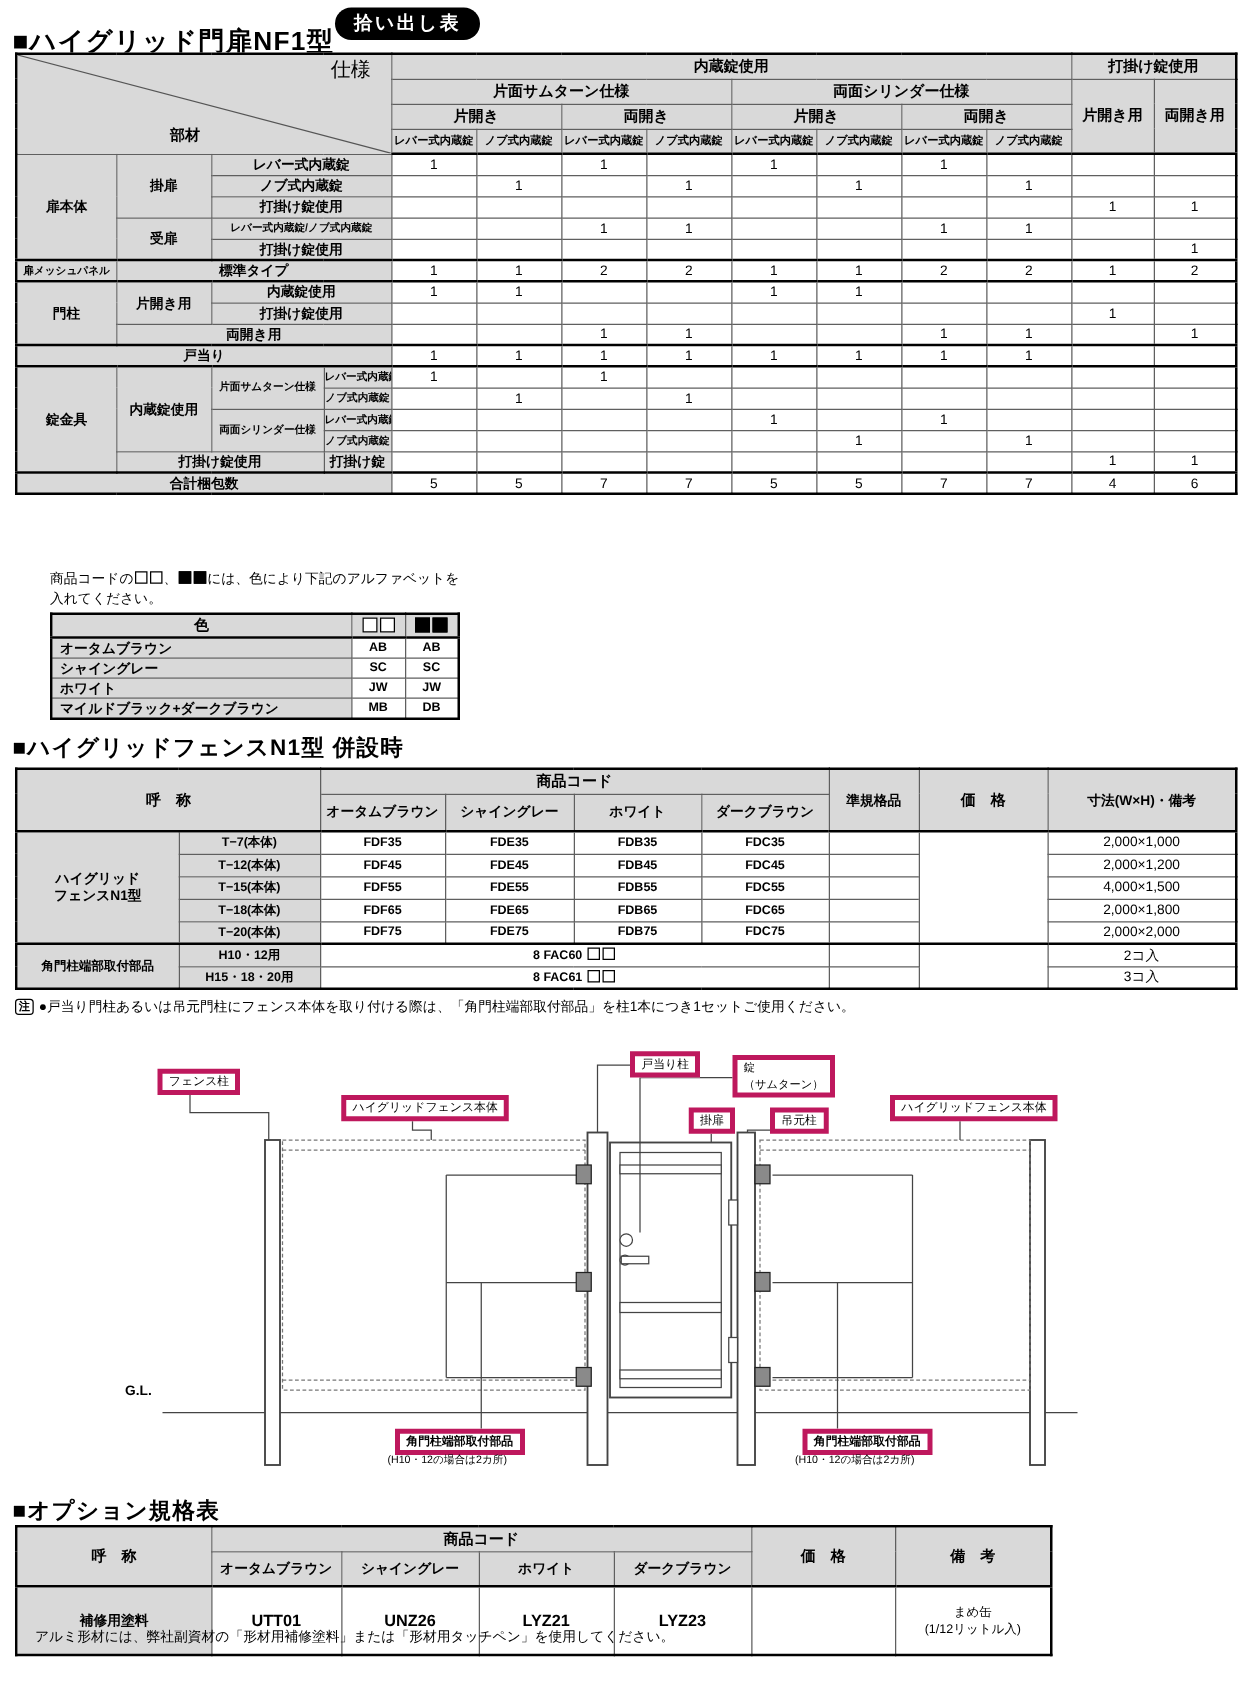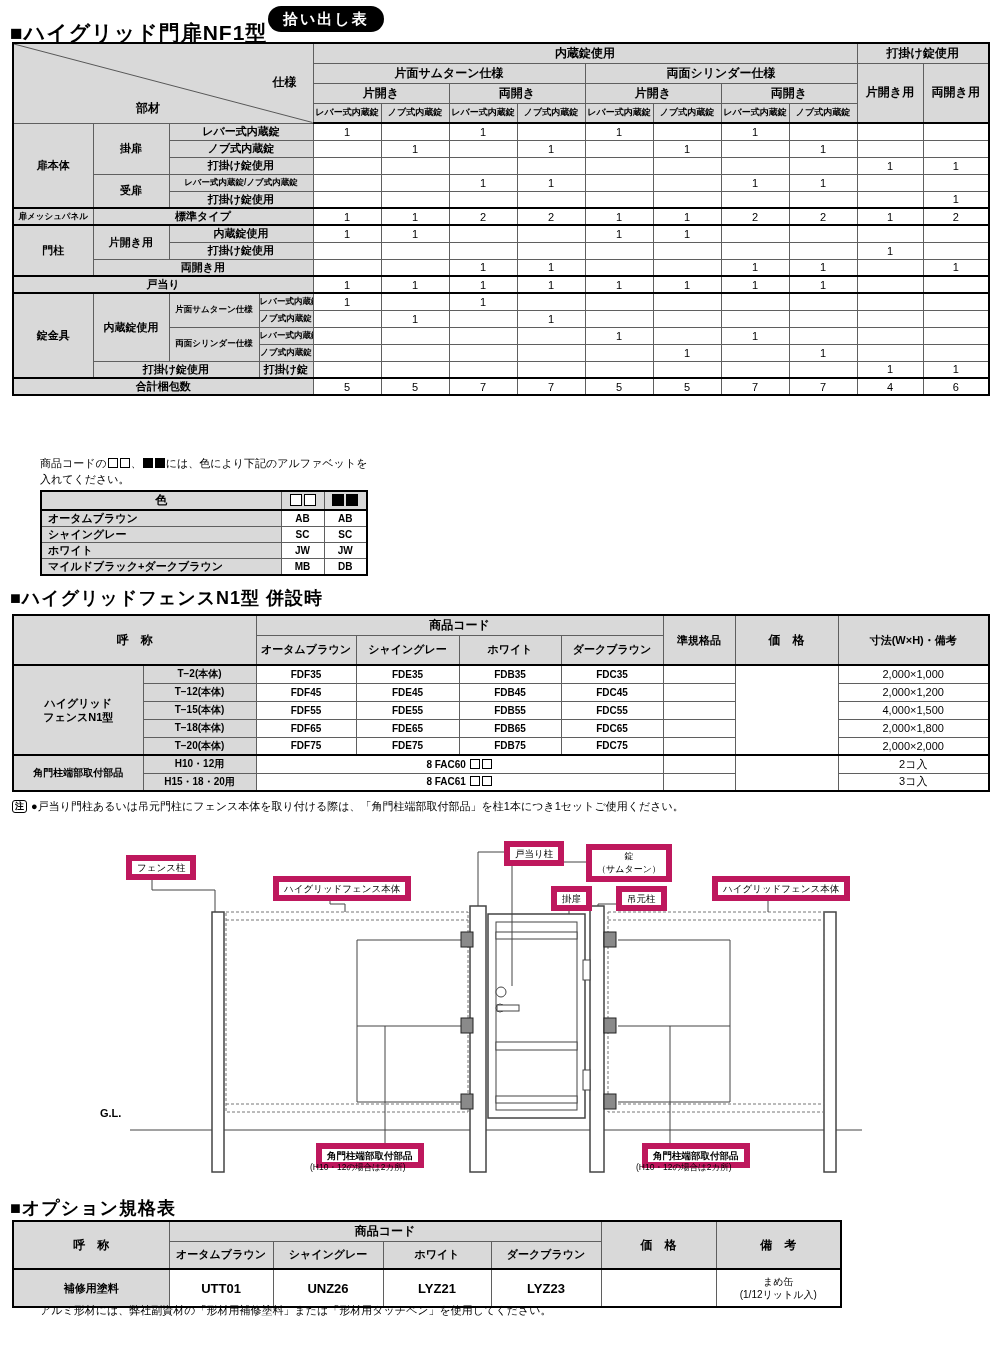--- a/index.html
+++ b/index.html
@@ -15,36 +15,36 @@
 .hb{font-weight:bold;font-size:12px;height:20px;background:#d9d9d9}
 .h4 td{font-size:9px;font-weight:bold;height:20px;background:#d9d9d9;border-bottom:2px solid #000}
 #pickup-table tbody td{height:17px}
 td.lbl{background:#d9d9d9;font-weight:bold}
 td.sm{font-size:8.5px}
 td.sm2{font-size:10px}
 td.val{background:#fff}
 tr.thick td{border-top:2px solid #000}
 .corner{position:relative;background:#d9d9d9;padding:0}
 .corner svg{position:absolute;left:0;top:0;width:100%;height:100%}
-.c-top{position:absolute;right:16px;top:30px;font-weight:bold;font-size:12px}
+.c-top{position:absolute;right:16px;top:2px;font-weight:normal;font-size:16px}
 .c-bot{position:absolute;left:122px;bottom:6px;font-weight:bold;font-size:12px}
 .note{font-size:11px;line-height:16px}
 .chu{display:inline-block;border:1px solid #000;border-radius:3px;font-size:9px;line-height:11px;padding:0 2px;margin-right:4px;vertical-align:1px;font-weight:bold}
 .sqo,.sqf{display:inline-block;width:10px;height:10px;border:1.5px solid #000;vertical-align:-1px;margin:0 1px}
 .sqo{background:#fff}.sqf{background:#000}
 .sqh{width:12px;height:12px}
 #color-table td{height:16px}
 #color-table td.cname{text-align:left;padding-left:6px;font-size:11px}
 #color-table td.code{font-weight:bold;font-size:10px}
 #fence-table td.code{font-weight:bold;font-size:10px}
 #fence-table tbody td{height:18px}
 .hname{font-weight:bold;font-size:11px;height:28px;background:#d9d9d9}
 .pre{white-space:pre-line;font-size:11px;line-height:14px}
 #options-table td.code{font-weight:bold;font-size:13px}
-.lblbox{position:absolute;border:6px solid #be185d;background:#fff;font-size:9.5px;line-height:13px;padding:0 5px;white-space:nowrap;text-align:center}
+.lblbox{position:absolute;border:4px solid #be185d;background:#fff;font-size:9.5px;line-height:13px;padding:0 5px;white-space:nowrap;text-align:left}
 .caption{position:absolute;font-size:8.5px;white-space:nowrap}
 .gl{position:absolute;font-size:11px;font-weight:bold}
 </style>
 </head>
 <body>
 
 <h1 class="t1 abs" style="left:10px;top:19px">■ハイグリッド門扉NF1型</h1>
 <span class="badge abs" style="left:268px;top:6px">拾い出し表</span>
 
 <table id="pickup-table" class="abs bt2" style="left:12px;top:42px;width:976px">
@@ -390,21 +390,21 @@
         <td class="hname" style="border-bottom: 2px solid rgb(0, 0, 0);">オータムブラウン</td>
         <td class="hname" style="border-bottom: 2px solid rgb(0, 0, 0);">シャイングレー</td>
         <td class="hname" style="border-bottom: 2px solid rgb(0, 0, 0);">ホワイト</td>
         <td class="hname" style="border-bottom: 2px solid rgb(0, 0, 0);">ダークブラウン</td>
       </tr>
   </thead>
   <tbody>
       <tr>
         <td class="lbl pre" rowspan="5">ハイグリッド
 フェンスN1型</td>
-        <td class="lbl sm2">T−2(本体)</td>
+        <td class="lbl sm2">T−7(本体)</td>
         <td class="code">FDF35</td>
         <td class="code">FDE35</td>
         <td class="code">FDB35</td>
         <td class="code">FDC35</td>
         <td class="val"></td>
         <td class="val" rowspan="5"></td>
         <td class="val">2,000×1,000</td>
       </tr>
       <tr>
         <td class="lbl sm2">T−12(本体)</td>
@@ -572,30 +572,30 @@
       <td class="hb" rowspan="2" style="border-bottom:2px solid #000">備　考</td>
     </tr>
     <tr id="options-colors" style="height:26px">
         <td class="hname" style="border-bottom: 2px solid rgb(0, 0, 0);">オータムブラウン</td>
         <td class="hname" style="border-bottom: 2px solid rgb(0, 0, 0);">シャイングレー</td>
         <td class="hname" style="border-bottom: 2px solid rgb(0, 0, 0);">ホワイト</td>
         <td class="hname" style="border-bottom: 2px solid rgb(0, 0, 0);">ダークブラウン</td>
       </tr>
   </thead>
   <tbody>
-    <tr style="height:38px">
+    <tr style="height:55px">
       <td class="lbl">補修用塗料</td>
       <td class="code">UTT01</td>
       <td class="code">UNZ26</td>
       <td class="code">LYZ21</td>
       <td class="code">LYZ23</td>
       <td class="val"></td>
       <td class="val" style="font-size:10px;line-height:13px">
         <span>まめ缶</span><br>
         <span>(1/12リットル入)</span>
       </td>
     </tr>
   </tbody>
 </table>
 
 <div class="note abs" style="left:12px;top:1302px;width:980px">
-  <div style="margin-left:28px">アルミ形材には、弊社副資材の「形材用補修塗料」または「形材用タッチペン」を使用してください。</div>
+  <div style="margin-left:16px">アルミ形材には、弊社副資材の「形材用補修塗料」または「形材用タッチペン」を使用してください。</div>
 </div>
 
 </body></html>

